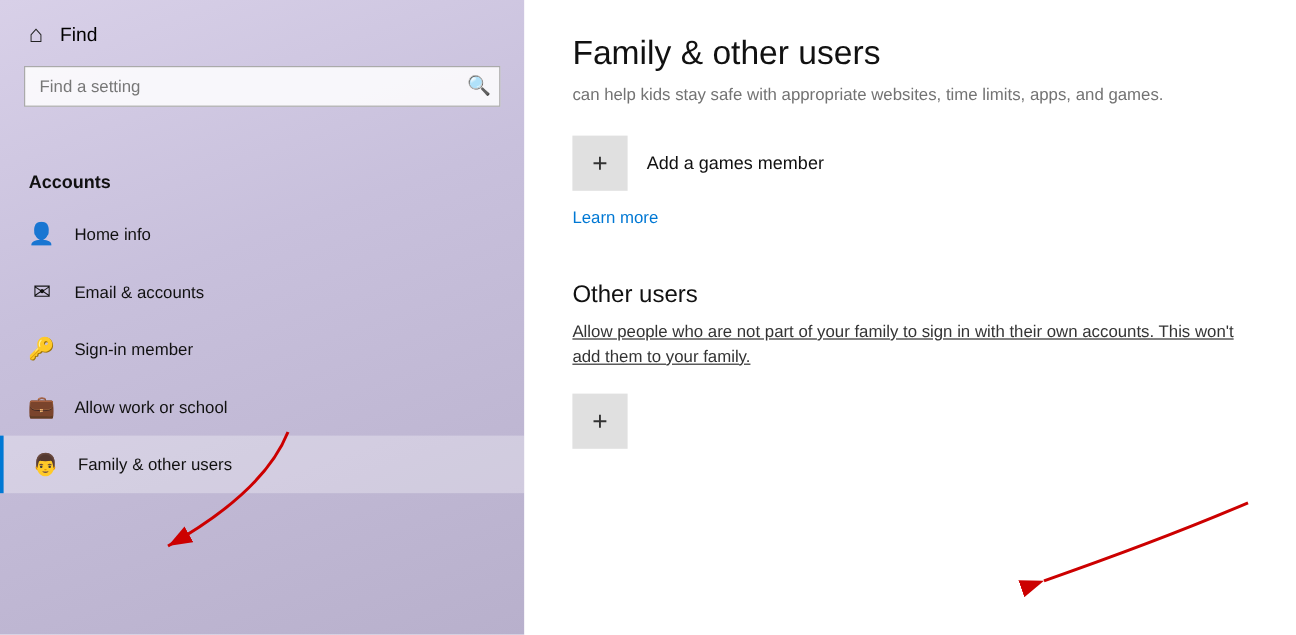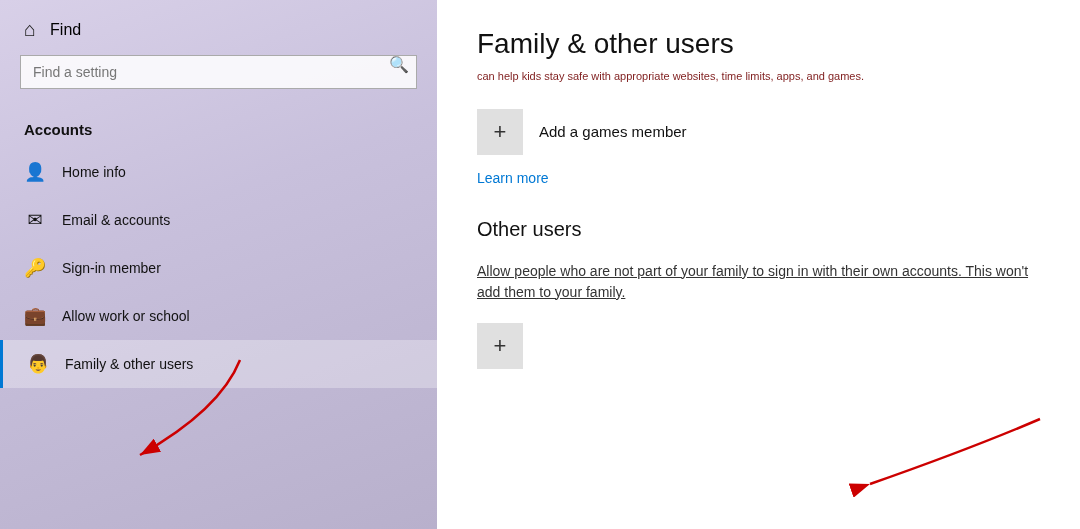--- a/index.html
+++ b/index.html
@@ -31,23 +31,24 @@
       padding: 18px 24px 14px 24px;
       cursor: pointer;
     }
 
     .home-icon {
       font-size: 20px;
       color: #222;
     }
 
     .search-box {
-      margin: 0 20px 28px 20px;
-      position: relative;
-      display: flex;
+      margin: 0 20px 18px 20px;
+      position: relative;
+      display: flex;
+      align-items: center;
     }
 
     .search-input {
       width: 100%;
       padding: 8px 36px 8px 12px;
       border: 1px solid #aaa;
       background: rgba(255,255,255,0.85);
       font-size: 14px;
       color: #333;
       outline: none;
@@ -65,20 +66,21 @@
       color: #444;
       font-size: 16px;
       padding: 0;
     }
 
     .sidebar-section-title {
       font-size: 15px;
       font-weight: 700;
       color: #111;
       padding: 4px 24px 10px 24px;
+      margin-top: 33px;
     }
 
     .sidebar-nav-item {
       display: flex;
       align-items: center;
       gap: 16px;
       padding: 13px 24px;
       cursor: pointer;
       color: #111;
       font-size: 14px;
@@ -107,22 +109,22 @@
     }
 
     .page-title {
       font-size: 28px;
       font-weight: 300;
       color: #111;
       margin-bottom: 8px;
     }
 
     .page-description {
-      font-size: 11px;
-      color: #7f1d1d;
+      font-size: 14px;
+      color: #737373;
       line-height: 1.5;
       max-width: 560px;
       margin-bottom: 24px;
     }
 
     .add-button-row {
       display: flex;
       align-items: center;
       gap: 16px;
       margin-bottom: 14px;
@@ -146,28 +148,28 @@
       font-size: 15px;
       color: #111;
     }
 
     .learn-more-link {
       font-size: 14px;
       color: #0078d4;
       text-decoration: none;
       cursor: pointer;
       display: inline-block;
-      margin-bottom: 32px;
+      margin-bottom: 46px;
     }
 
     .section-title {
       font-size: 20px;
       font-weight: 400;
       color: #111;
-      margin-bottom: 20px;
+      margin-bottom: 8px;
     }
 
     .section-description {
       font-size: 14px;
       color: #333;
       line-height: 1.5;
       max-width: 560px;
       margin-bottom: 20px;
       text-decoration: underline;
     }

